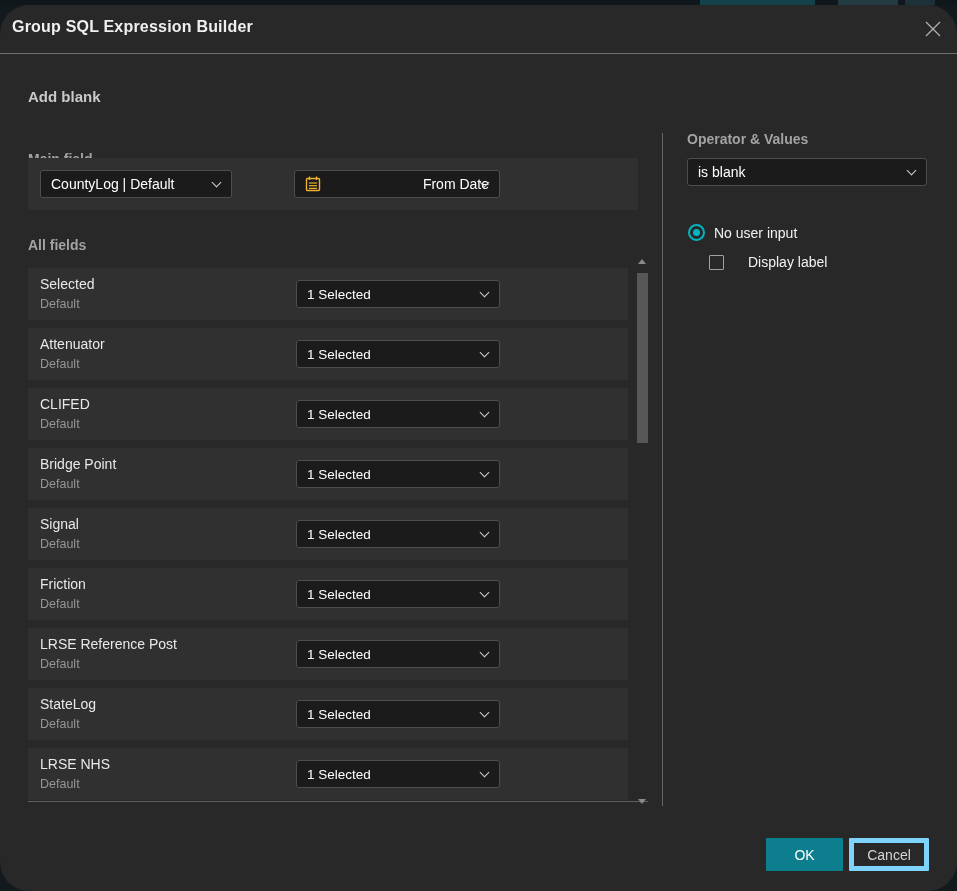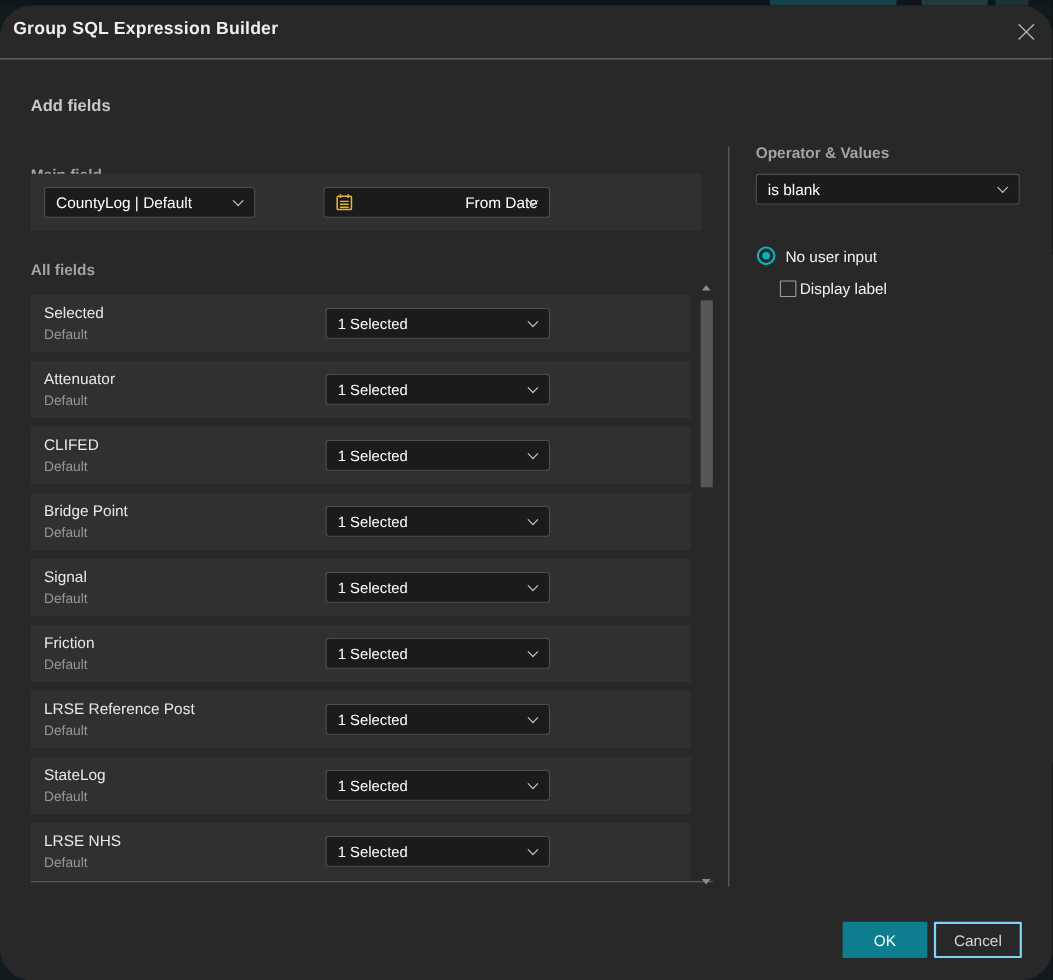--- a/index.html
+++ b/index.html
@@ -79,32 +79,32 @@
 
   
   .radio-row { position:absolute; left:688px; top:219px; display:flex; align-items:center; gap:9px; cursor:pointer; }
   .radio-outer {
     width:17px; height:17px; border-radius:50%;
     border:2px solid #00b6c2; display:flex; align-items:center; justify-content:center;
   }
   .radio-dot { width:7px; height:7px; border-radius:50%; background:#00b6c2; }
   .radio-label { font-size:14px; color:#f2f2f2; }
 
-  .check-row { position:absolute; left:709px; top:249px; display:flex; align-items:center; gap:3px; cursor:pointer; }
+  .check-row { position:absolute; left:709px; top:249px; display:flex; align-items:center; gap:24px; cursor:pointer; }
   .checkbox { width:15px; height:15px; border:1px solid #a0a0a0; border-radius:1px; background:transparent; }
   .check-label { font-size:14px; color:#f2f2f2; }
 
   
   .btn {
     position:absolute; top:833px; height:33px;
     display:flex; align-items:center; justify-content:center;
     font-size:14px; cursor:pointer; border-radius:1px;
   }
   .btn-ok { left:766px; width:77px; background:#0d7e8d; color:#ffffff; }
-  .btn-cancel { left:849px; width:80px; background:transparent; border:2px solid #7dd3fc; color:#d6d6d6; }
+  .btn-cancel { left:849px; width:80px; background:transparent; border:5px solid #7dd3fc; color:#d6d6d6; }
 </style>
 </head>
 <body>
 
 <div class="stage">
 
   <div class="app-strip">
     <div class="frag" style="left:700px;width:115px;background:#14424b;"></div>
     <div class="frag" style="left:838px;width:60px;background:#233a40;"></div>
     <div class="frag" style="left:905px;width:30px;background:#1c3238;"></div>
@@ -115,21 +115,21 @@
     <div class="dlg-header">
       <div class="dlg-title">Group SQL Expression Builder</div>
       <div class="close-btn">
         <svg width="20" height="20" viewBox="0 0 20 20">
           <line x1="3" y1="3" x2="17" y2="17" stroke="#b0b0b0" stroke-width="1.3"></line>
           <line x1="17" y1="3" x2="3" y2="17" stroke="#b0b0b0" stroke-width="1.3"></line>
         </svg>
       </div>
     </div>
 
-    <div class="section-heading h-addfields">Add fields</div>
+    <div class="section-heading h-addfields">Add blank</div>
     <div class="section-heading h-mainfield">Main field</div>
 
     <div class="main-panel">
       <div class="dropdown dd-layer">
         <span>CountyLog | Default</span>
         <span class="chev"></span>
       </div>
       <div class="dropdown dd-field">
         <svg class="cal-icon" viewBox="0 0 16 16" fill="none">
           <rect x="1.5" y="2.5" width="13" height="12" rx="1" stroke="#edb131" stroke-width="1.4"></rect>

